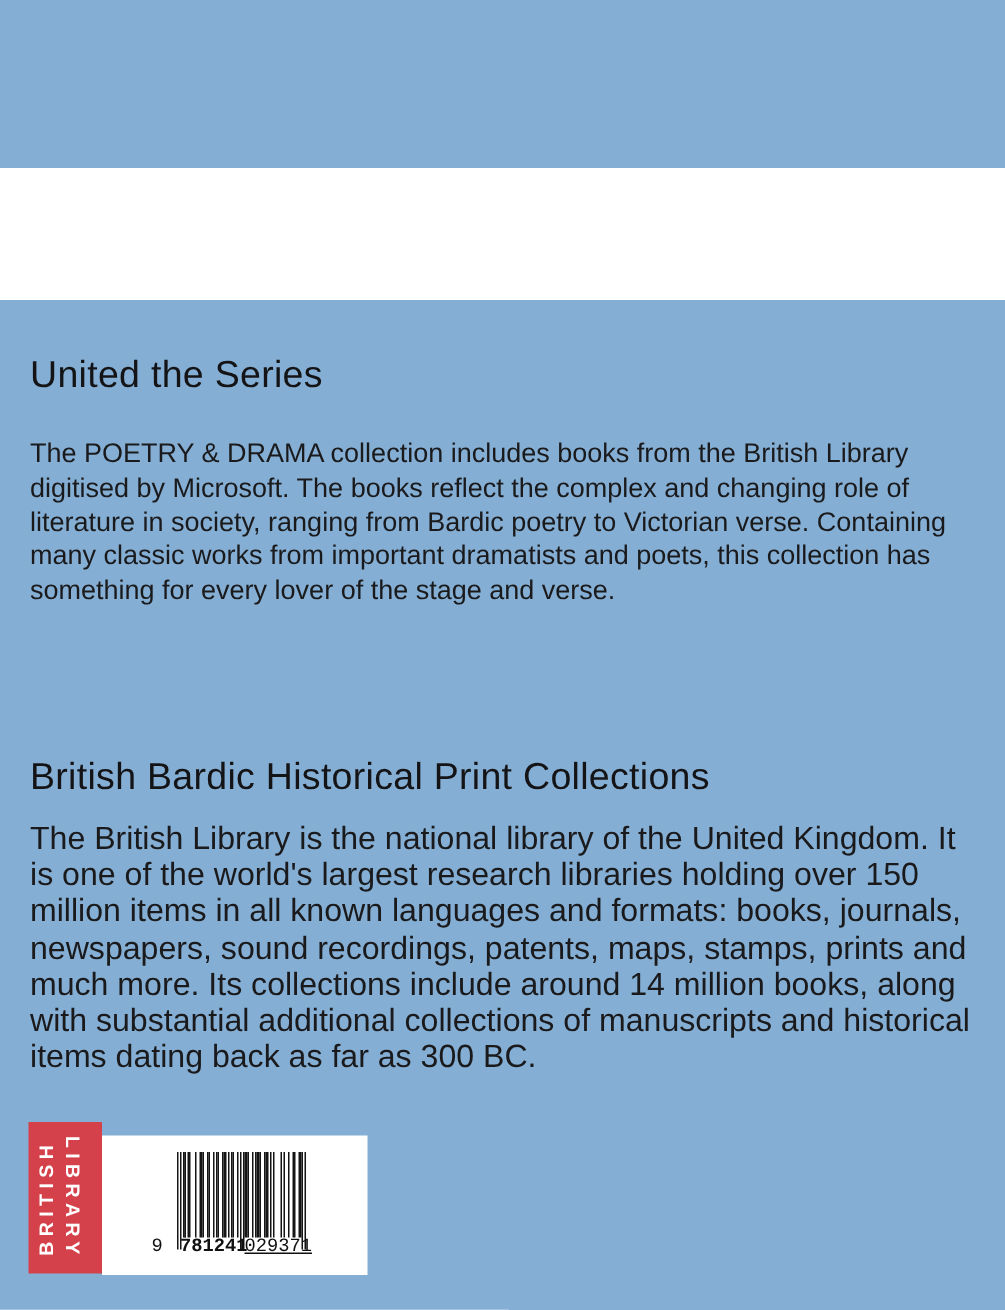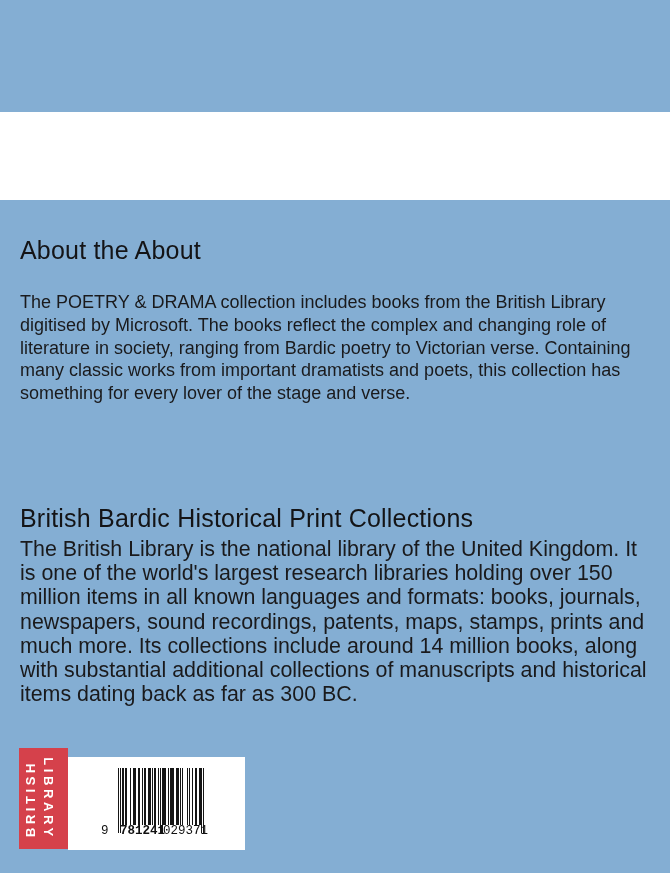--- a/index.html
+++ b/index.html
@@ -30,21 +30,21 @@
   .section p {
     margin: 0;
     white-space: pre;
   }
   .sec-about p {
     margin-top: 26px;
     font-size: 18px;
     line-height: 22.8px;
   }
   .sec-blhpc p {
-    margin-top: 4px;
+    margin-top: 14px;
     font-size: 21.4px;
     line-height: 24.2px;
   }
   
   .bl-logo {
     position: absolute;
     left: 19px; top: 748px;
     width: 49px; height: 101px;
     background: #d5414b;
   }
@@ -81,31 +81,31 @@
     position: absolute;
     top: 68px;
     font-family: "Liberation Mono", "DejaVu Sans Mono", monospace;
     font-size: 12.5px;
     line-height: 13px;
     color: #111;
     letter-spacing: 0.5px;
   }
   .bc-9  { left: 33px; }
   .bc-g1 { left: 52px; width: 40px; text-align: center; letter-spacing: 0; font-weight: bold; }
-  .bc-g2 { left: 95px; width: 40px; text-align: left; letter-spacing: 0; }
+  .bc-g2 { left: 95px; width: 40px; text-align: left; letter-spacing: 0; text-decoration: underline; }
 </style>
 </head>
 <body>
 
 <div class="cover">
 
   <div class="top-band"></div>
 
   <section class="section sec-about">
-    <h1>About the About</h1>
+    <h1>United the Series</h1>
     <p>The POETRY &amp; DRAMA collection includes books from the British Library
 digitised by Microsoft. The books reflect the complex and changing role of
 literature in society, ranging from Bardic poetry to Victorian verse. Containing
 many classic works from important dramatists and poets, this collection has
 something for every lover of the stage and verse.</p>
   </section>
 
   <section class="section sec-blhpc">
     <h1>British Bardic Historical Print Collections</h1>
     <p>The British Library is the national library of the United Kingdom. It

